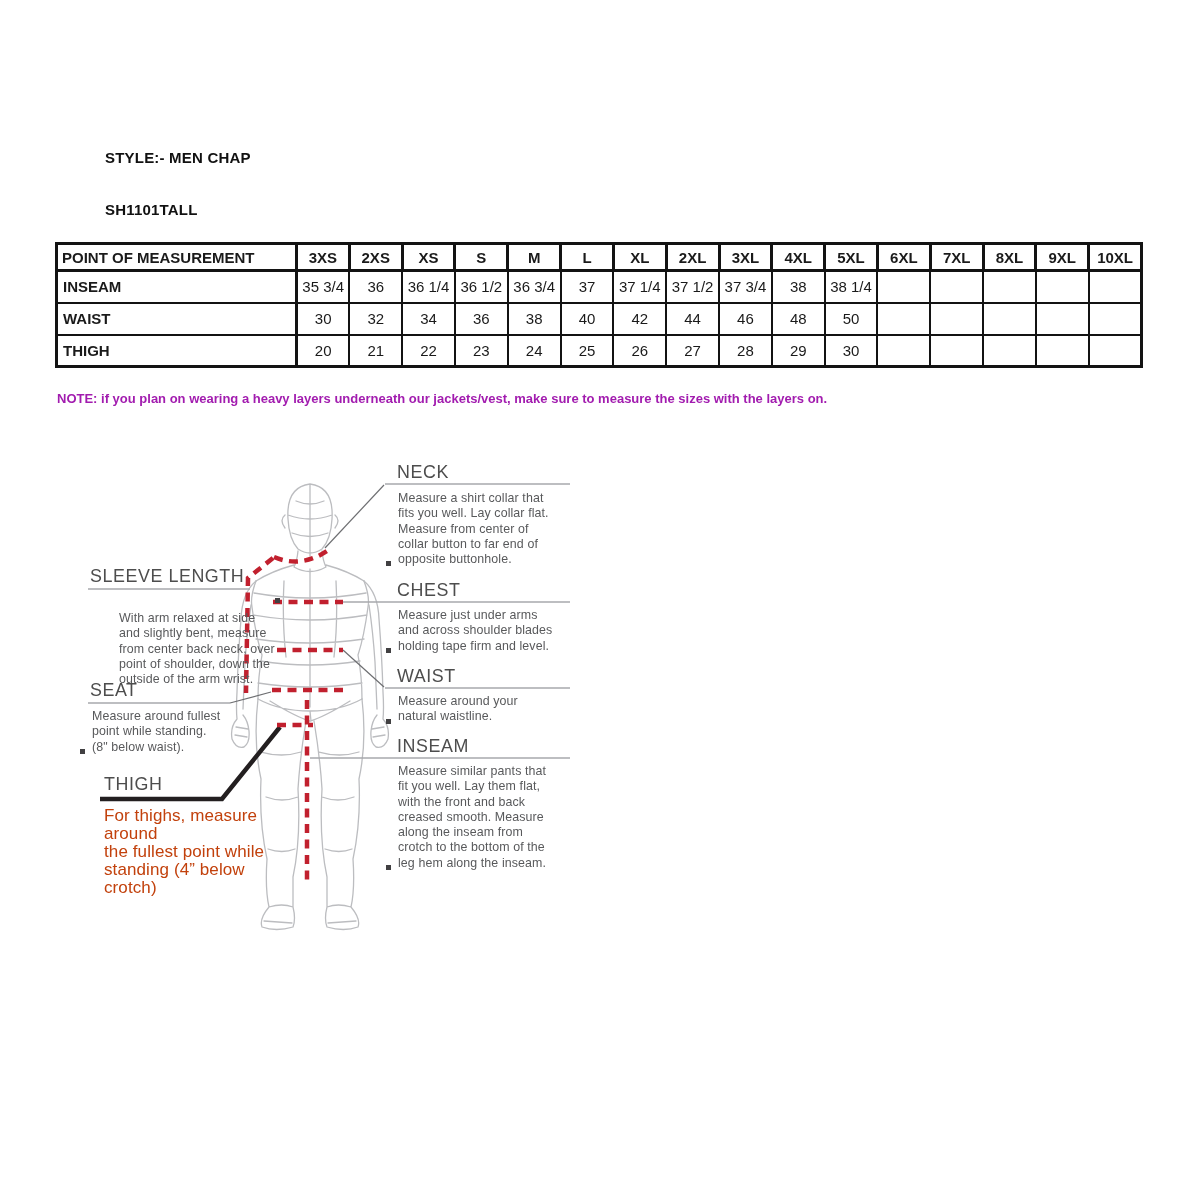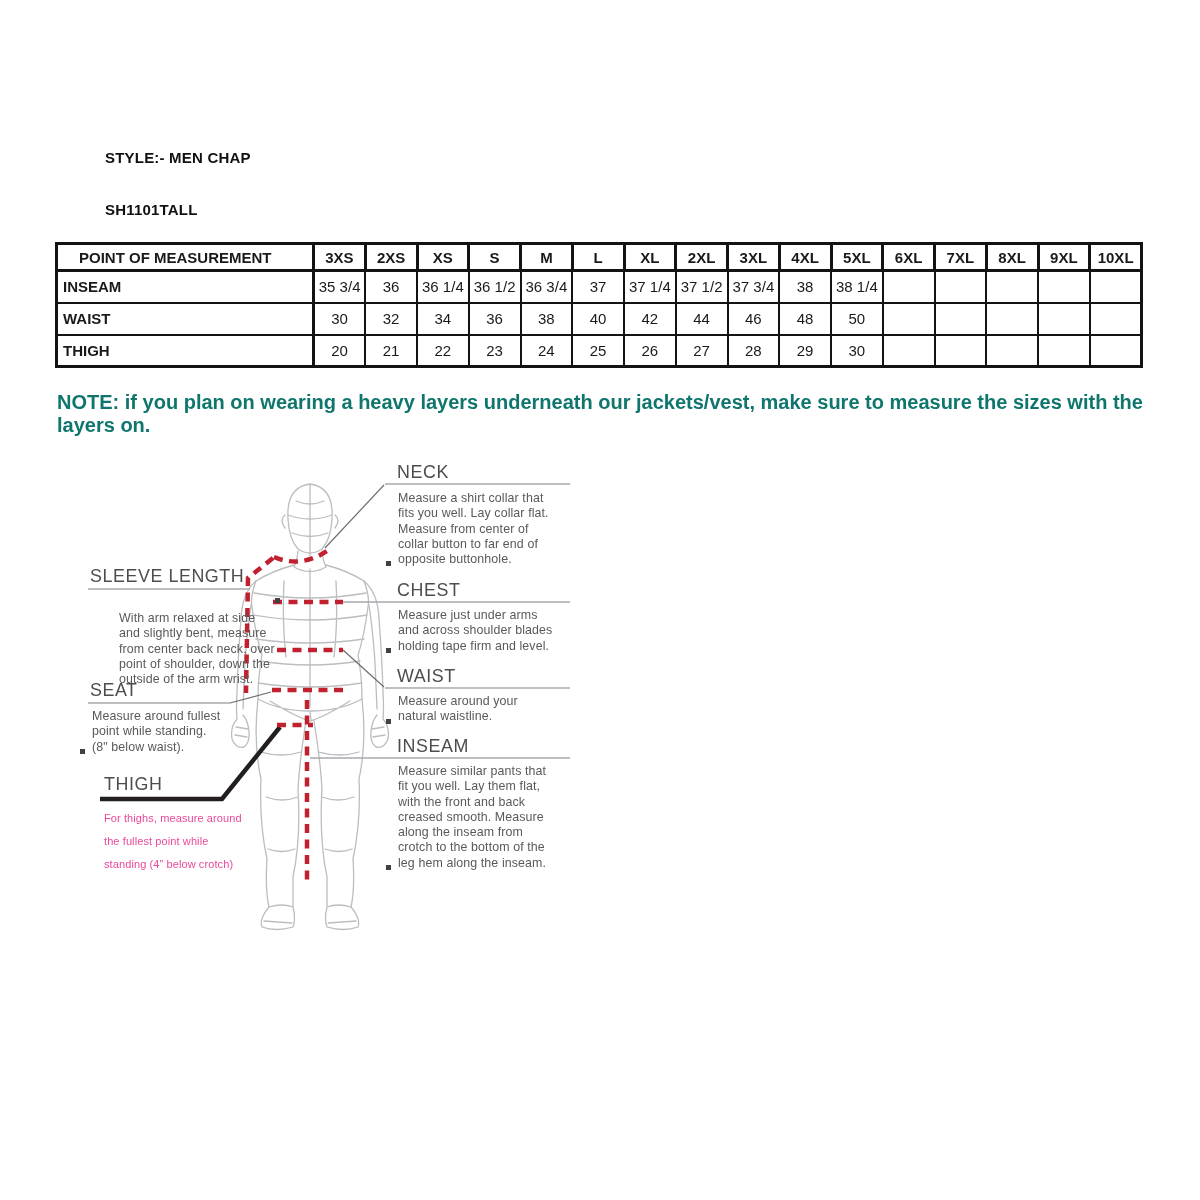--- a/index.html
+++ b/index.html
@@ -4,50 +4,50 @@
 <style>
   html,body{margin:0;padding:0;background:#ffffff;}
   #page{
     position:relative;width:1200px;height:1200px;background:#ffffff;overflow:hidden;
     font-family:"Liberation Sans","DejaVu Sans",sans-serif;color:#1a1a1a;
   }
   
   .doc-title{position:absolute;left:57px;font-weight:bold;font-size:15px;letter-spacing:.2px;color:#111;margin-left:48px;}
   #style-title{top:149px;}
   #model-code{top:201px;}
-  #note-line{position:absolute;left:57px;top:391px;font-weight:bold;font-size:20px;color:#0f766e;}
+  #note-line{position:absolute;left:57px;top:391px;font-weight:bold;font-size:13px;color:#a21caf;}
 
   
   #size-table{
     position:absolute;left:55px;top:242px;width:1088px;
     border-collapse:collapse;table-layout:fixed;
     font-size:15px;
   }
   #size-table th,#size-table td{border:2px solid #131313;padding:0;text-align:center;vertical-align:middle;background:#fff;}
   #size-table{border:3px solid #131313;}
   #size-table thead th{height:24px;font-weight:bold;border-width:3px;}
   #size-table tbody tr{height:32px;}
   #size-table tbody th{font-weight:bold;text-align:left;padding-left:5px;border-right:3px solid #131313;}
   #size-table td{font-weight:normal;}
-  #size-table thead th.pom{text-align:left;padding-left:21px;}
+  #size-table thead th.pom{text-align:left;padding-left:4px;}
 
   
   #diagram{position:absolute;left:60px;top:425px;width:520px;height:480px;margin-top:32px;}
   #diagram svg{position:absolute;left:0;top:0;}
   .sec-h{
     position:absolute;font-size:19px;color:#4d4d4d;letter-spacing:.6px;line-height:20px;
     transform:scaleX(.94);transform-origin:left top;white-space:nowrap;
   }
   .sec-text{position:absolute;display:flex;gap:7px;align-items:flex-end;}
   .sec-text .sq{flex:none;width:5px;height:5px;background:#414042;margin-top:5px;}
   .sec-text span.txt{
     white-space:pre-line;font-size:12.8px;line-height:15.3px;color:#58595b;letter-spacing:.1px;
     transform:scaleX(.97);transform-origin:left top;
   }
-  #thigh-text span.txt{font-size:11px;line-height:23px;color:#ec4899;transform:none;}
+  #thigh-text span.txt{font-size:17px;line-height:18px;color:#c2410c;transform:none;}
 </style>
 </head>
 <body>
 
 <div id="page">
 
   <div id="style-title" class="doc-title">STYLE:- MEN CHAP</div>
   <div id="model-code" class="doc-title">SH1101TALL</div>
 
   <table id="size-table">

